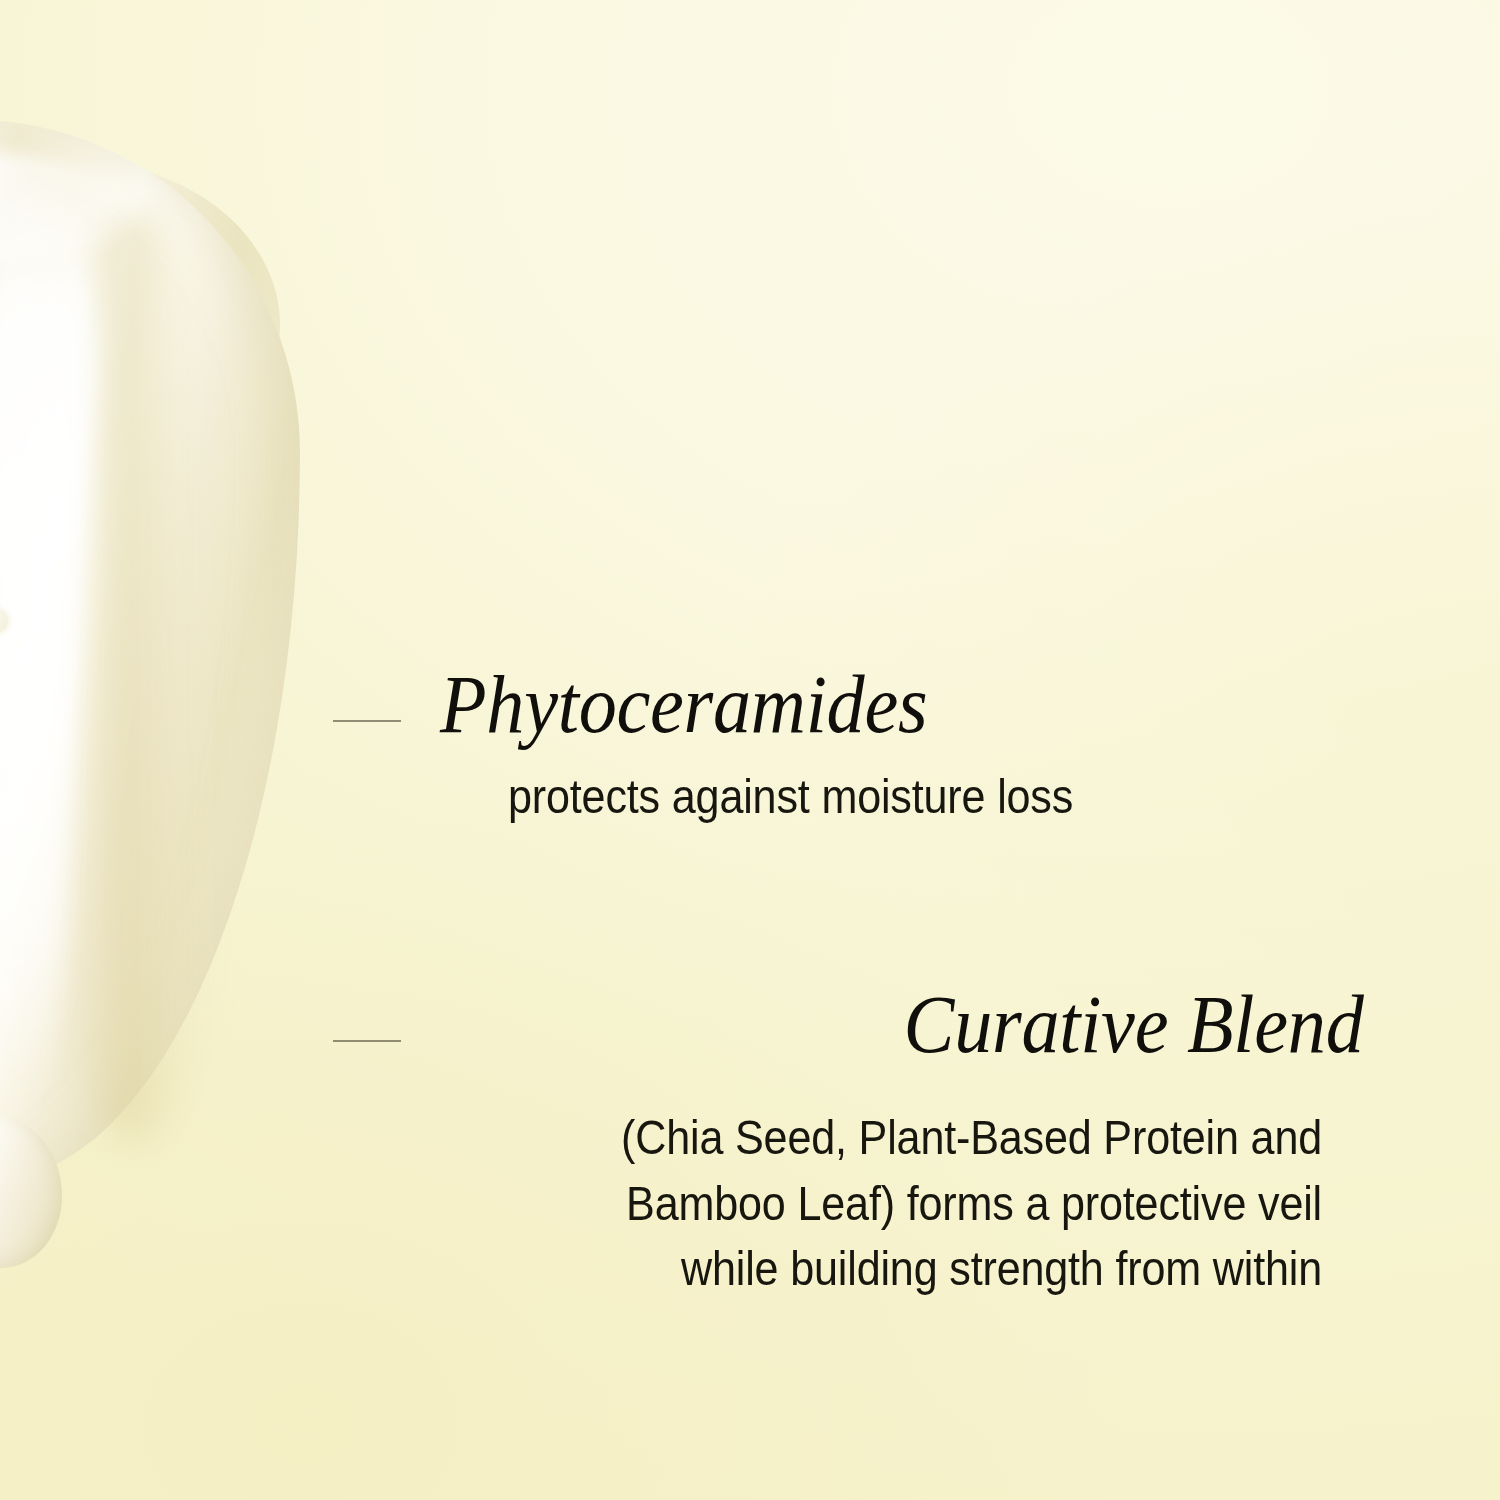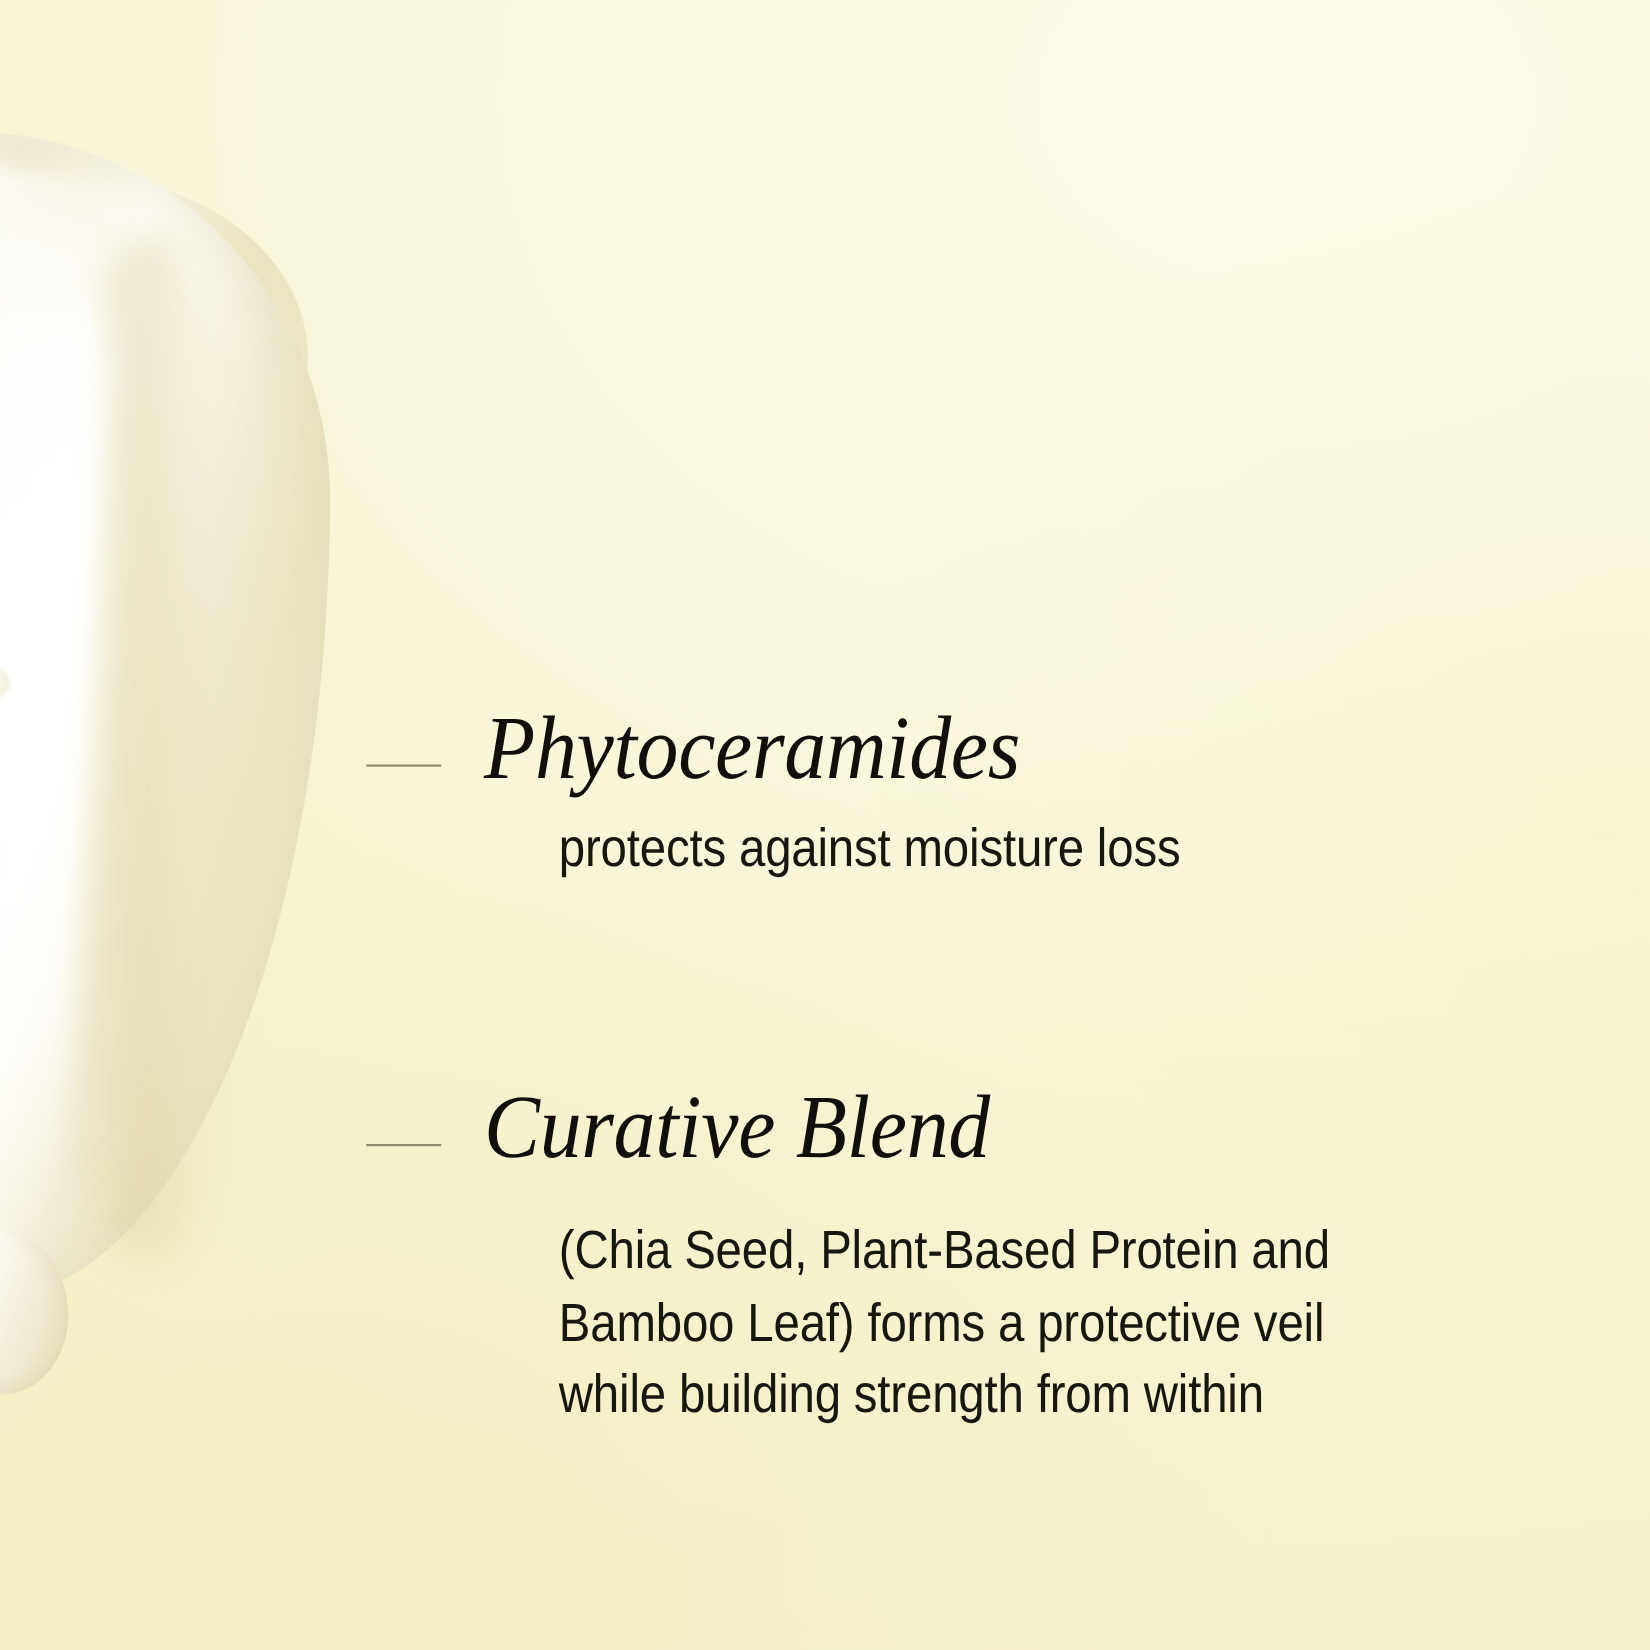--- a/index.html
+++ b/index.html
@@ -168,22 +168,22 @@
     left:333px; top:0;
     width:1167px; height:1500px;
   }
 
   .feature{
     position:absolute;
     left:0;
     width:1100px;
   }
   .feature.f1{ top:196px; }
-  .feature.f2{ top:640px; }
-  .feature.f3{ top:985px; }
+  .feature.f2{ top:665px; }
+  .feature.f3{ top:985px;text-align:right; }
 
   .dash{
     position:absolute;
     left:0;
     width:68px;
     height:2px;
     background:#7d7a62;
     opacity:.85;
   }
   .feature.f1 .dash{ top:54px; }

